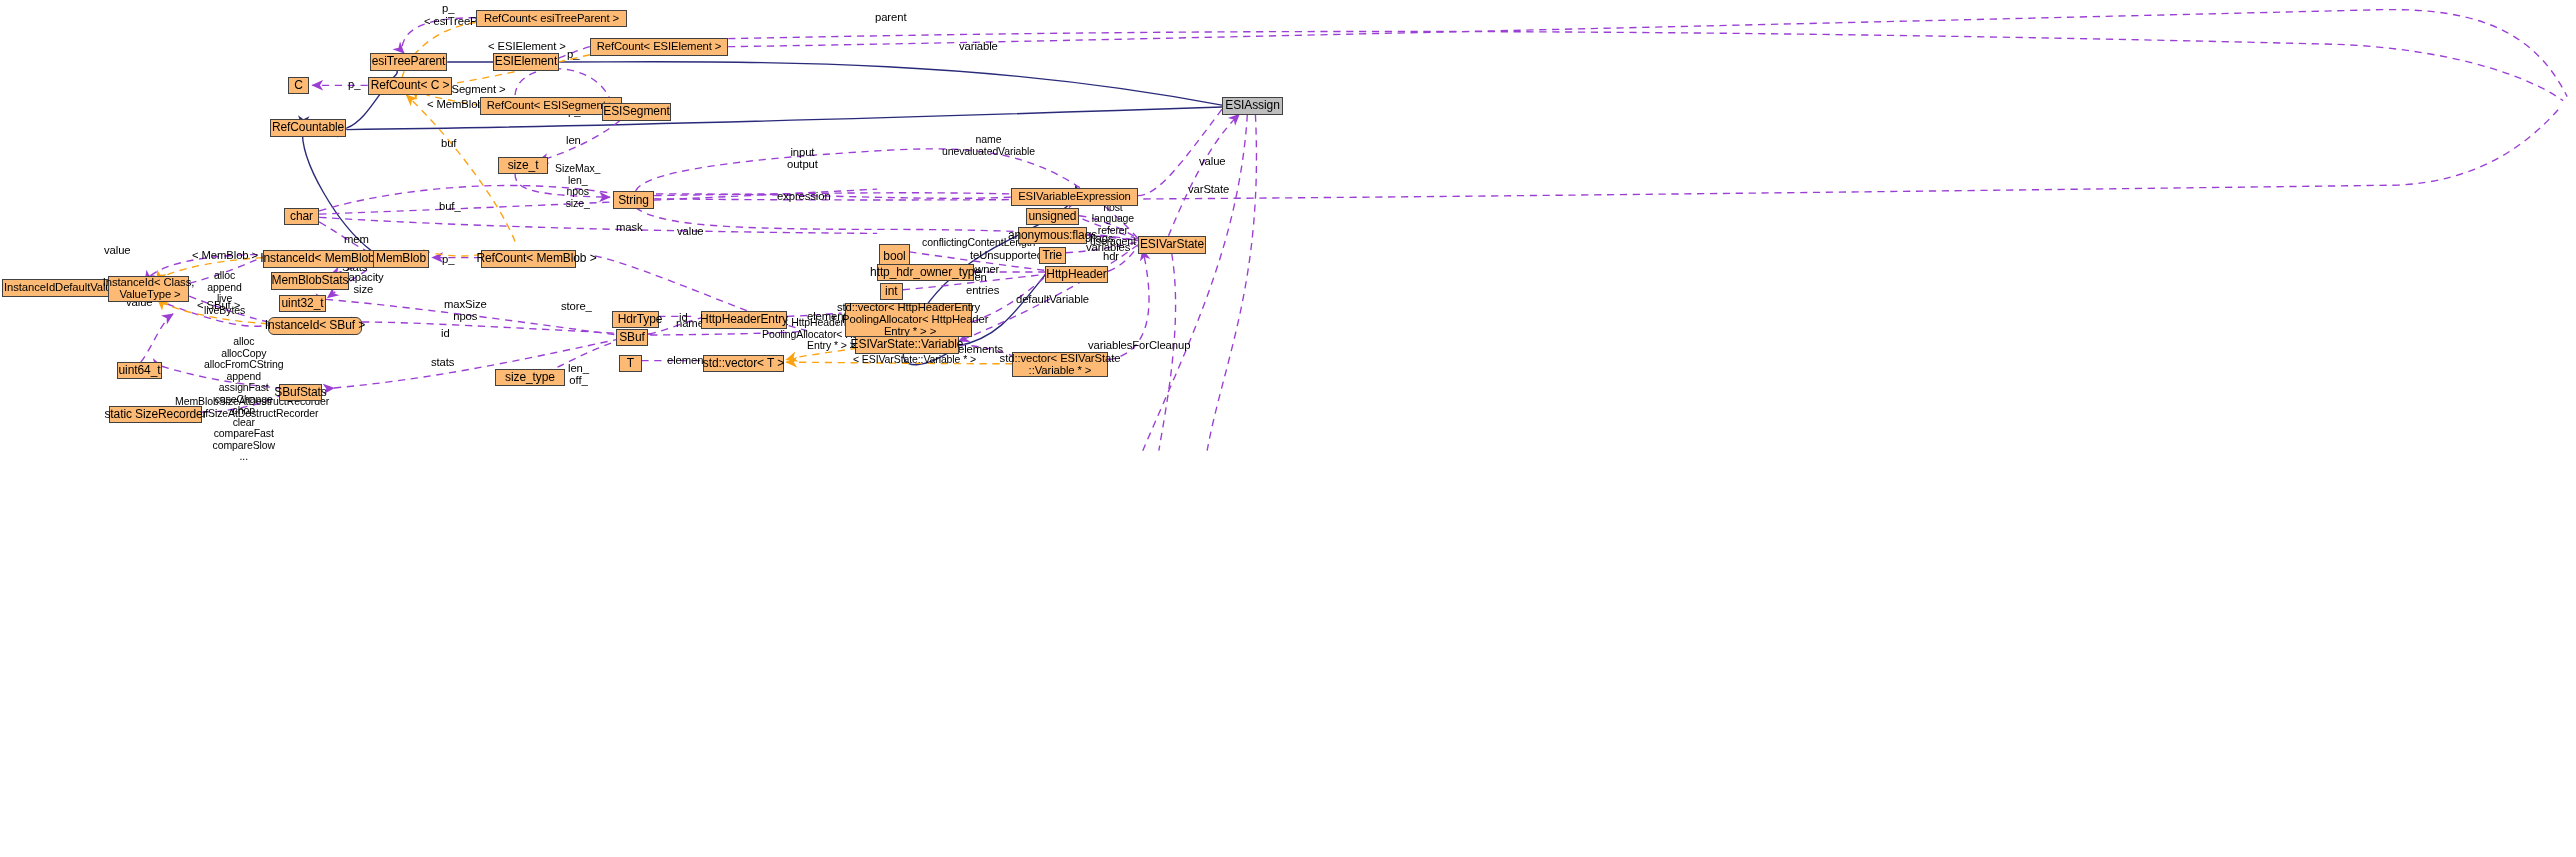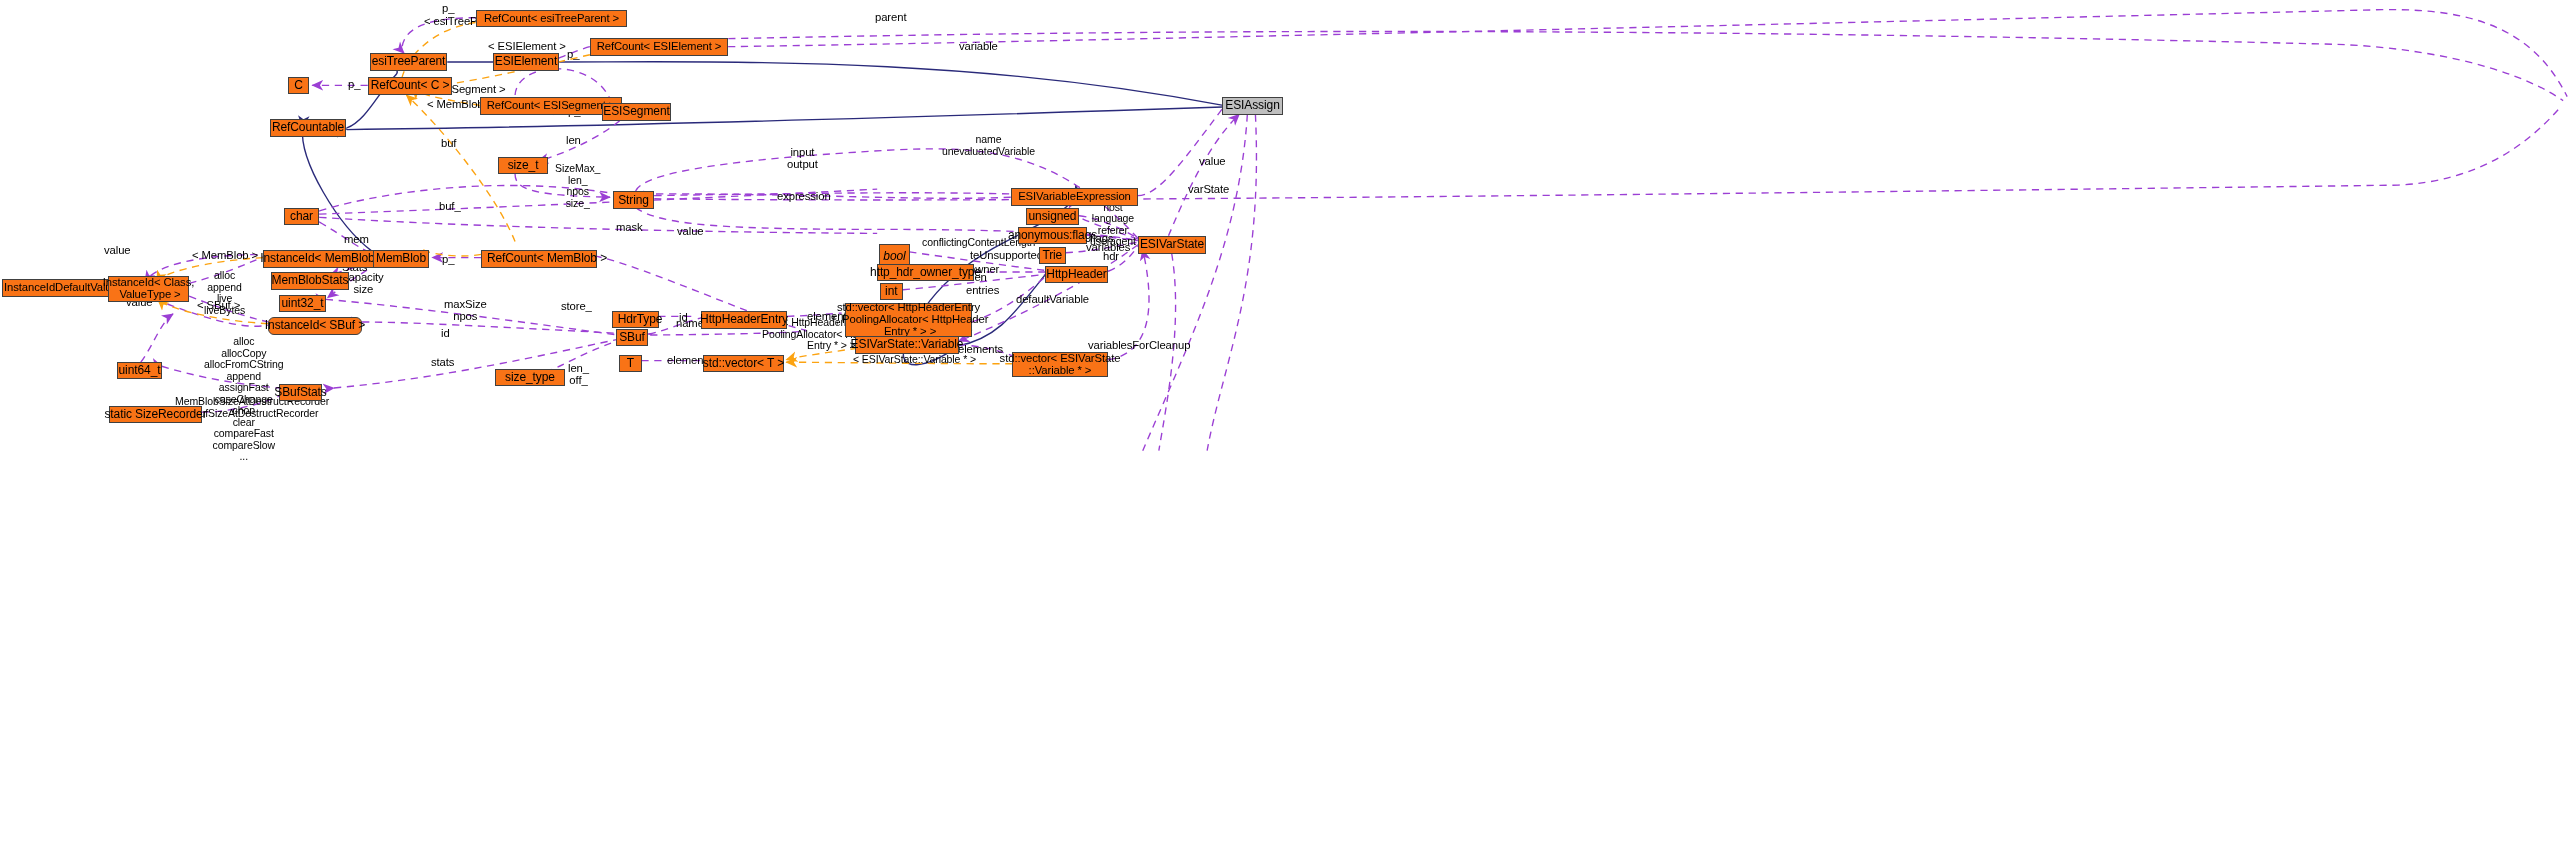--- a/index.html
+++ b/index.html
@@ -3,21 +3,21 @@
 <meta charset="utf-8">
 <style>
   html,body{margin:0;padding:0;background:#ffffff;}
   body{font-family:"Liberation Sans","DejaVu Sans",sans-serif;}
   #canvas{position:relative;width:2576px;height:858px;background:#ffffff;overflow:hidden;}
   #edges{position:absolute;left:0;top:0;width:2576px;height:858px;}
   .node{
     position:absolute;
     box-sizing:border-box;
     border:1.3px solid #404040;
-    background:#f97316;
+    background:#fdba74;
     color:#000000;
     display:flex;
     align-items:center;
     justify-content:center;
     text-align:center;
     line-height:1.06;
     white-space:pre;
     font-size:12px;
     letter-spacing:-0.1px;
     z-index:5;
@@ -149,22 +149,22 @@
       <div class="node" style="left: 270px; top: 119px; width: 76px; height: 17.7px;">RefCountable</div>
       <div class="node" style="left: 498px; top: 157px; width: 50px; height: 17px;">size_t</div>
       <div class="node" style="left: 613px; top: 191px; width: 41px; height: 18px;">String</div>
       <div class="node" style="left: 1011px; top: 188px; width: 127px; height: 17.7px; font-size: 11.3px;">ESIVariableExpression</div>
       <div class="node" style="left: 284px; top: 208px; width: 35px; height: 17px;">char</div>
       <div class="node" style="left: 1026px; top: 208px; width: 53px; height: 17px;">unsigned</div>
       <div class="node" style="left: 1018px; top: 227px; width: 69px; height: 17px;">anonymous:flags</div>
       <div class="node" style="left: 1138px; top: 236px; width: 68px; height: 17.7px;">ESIVarState</div>
       <div class="node" style="left: 263px; top: 250px; width: 119px; height: 17.7px;">InstanceId&lt; MemBlob &gt;</div>
       <div class="node" style="left: 373px; top: 250px; width: 56px; height: 17.7px;">MemBlob</div>
-      <div class="node" style="left: 481px; top: 250px; width: 116px; height: 17.7px; padding-left: 16px;">RefCount&lt; MemBlob &gt;</div>
-      <div class="node" style="left: 879px; top: 244px; width: 31px; height: 25px; font-style: italic;">bool</div>
+      <div class="node" style="left: 481px; top: 250px; width: 95px; height: 17.7px; padding-left: 16px;">RefCount&lt; MemBlob &gt;</div>
+      <div class="node" style="left: 879px; top: 244px; width: 31px; height: 25px;">bool</div>
       <div class="node" style="left: 1039px; top: 247px; width: 26.6px; height: 17px;">Trie</div>
       <div class="node" style="left: 877px; top: 264px; width: 97px; height: 17px;">http_hdr_owner_type</div>
       <div class="node" style="left: 1045px; top: 266px; width: 63px; height: 17px;">HttpHeader</div>
       <div class="node" style="left: 271px; top: 272px; width: 78px; height: 17.7px;">MemBlobStats</div>
       <div class="node" style="left: 2.4px; top: 279px; width: 141px; height: 17.7px; font-size: 11.3px;">InstanceIdDefaultValueType</div>
       <div class="node" style="left: 108px; top: 276px; width: 81px; height: 26px; font-size: 11.3px;">InstanceId&lt; Class,
  ValueType &gt;</div>
       <div class="node" style="left: 880px; top: 283px; width: 22.5px; height: 17px;">int</div>
       <div class="node" style="left: 279px; top: 295px; width: 47px; height: 17px;">uint32_t</div>
       <div class="node" style="left: 268px; top: 317px; width: 94px; height: 17.7px; border-radius: 6px;">InstanceId&lt; SBuf &gt;</div>

